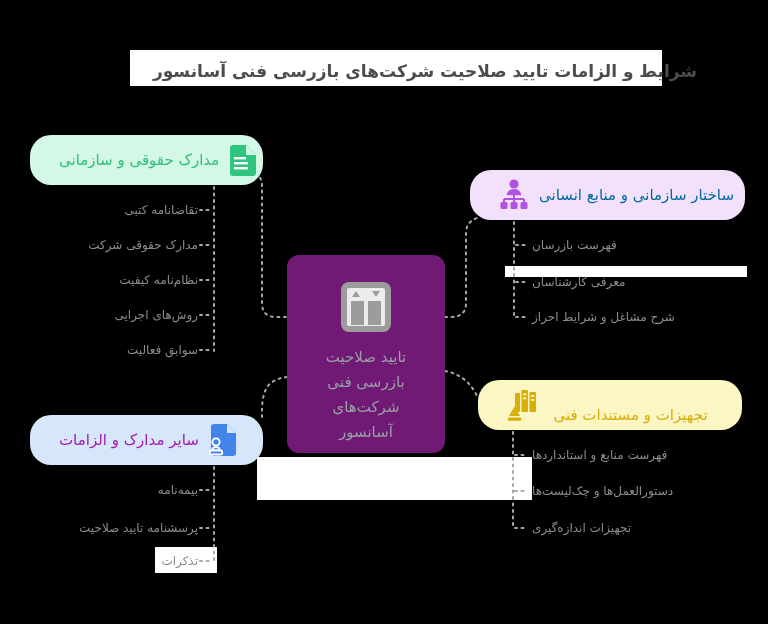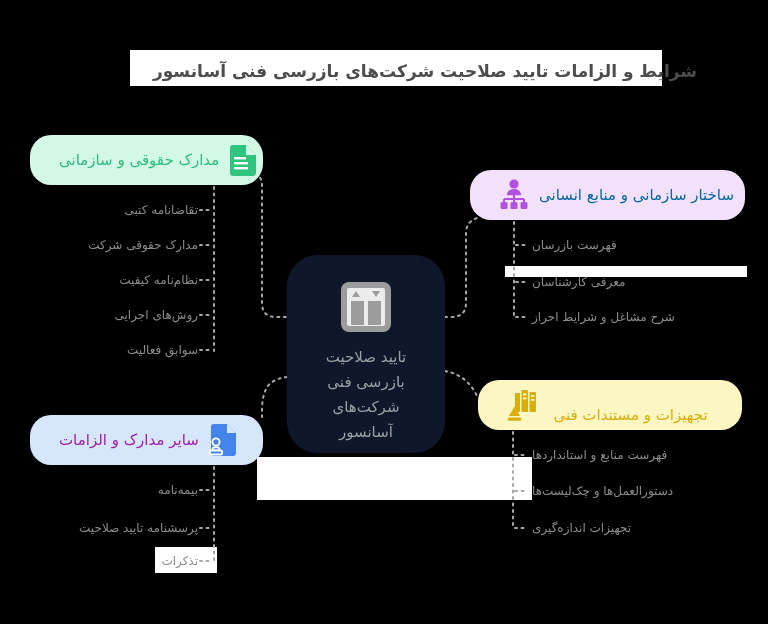--- a/index.html
+++ b/index.html
@@ -12,21 +12,21 @@
   #title{
     position:absolute;top:56px;left:0;width:768px;text-align:center;
     direction:rtl;font-size:17px;font-weight:bold;color:#4d4d4d;line-height:30px;margin-left:41px;
   }
   
   #links{position:absolute;top:0;left:0;pointer-events:none;}
   .dotted{fill:none;stroke:#a8a8a8;stroke-width:2;stroke-dasharray:2 4.5;stroke-linecap:round;}
   
   #center-node{
     position:absolute;left:287px;top:255px;width:158px;height:198px;
-    background:#0f172a;border-radius:31px;display:flex;flex-direction:column;
+    background:#701a75;border-radius:12px;display:flex;flex-direction:column;
     align-items:center;justify-content:flex-start;
   }
   #center-node .cicon{margin-top:24px;}
   #center-node .cline{
     direction:rtl;font-size:15px;color:#9aa0a6;line-height:25px;text-align:center;
   }
   #center-node .ctext{margin-top:6px;}
   
   .node{
     position:absolute;height:50px;border-radius:21px;display:flex;align-items:center;

